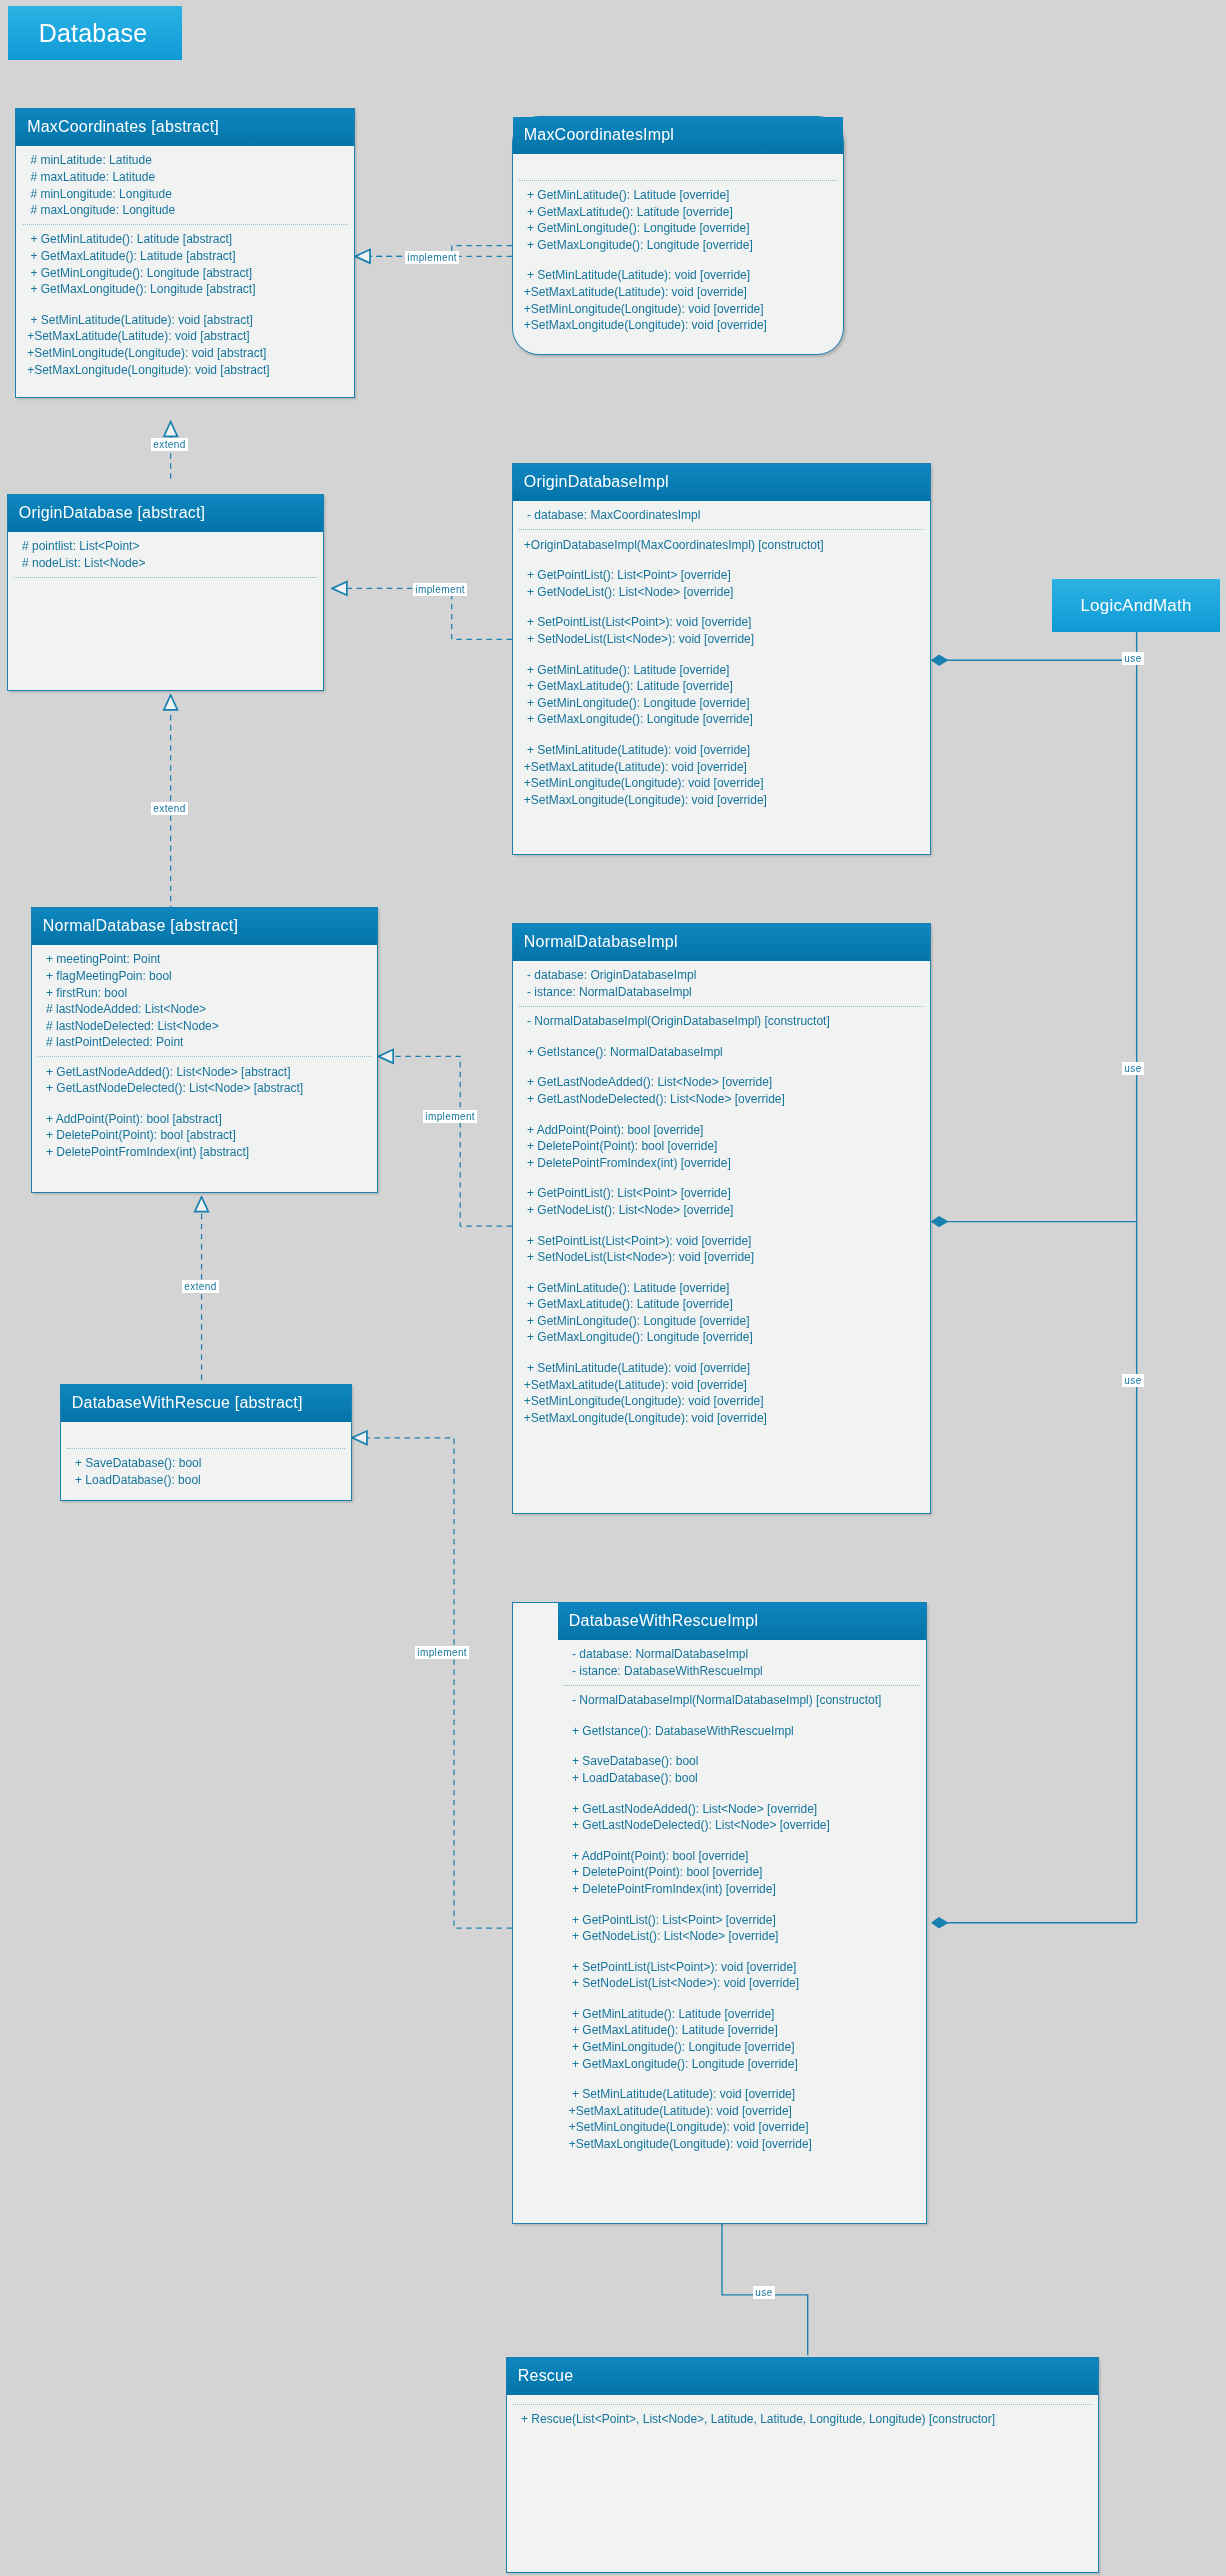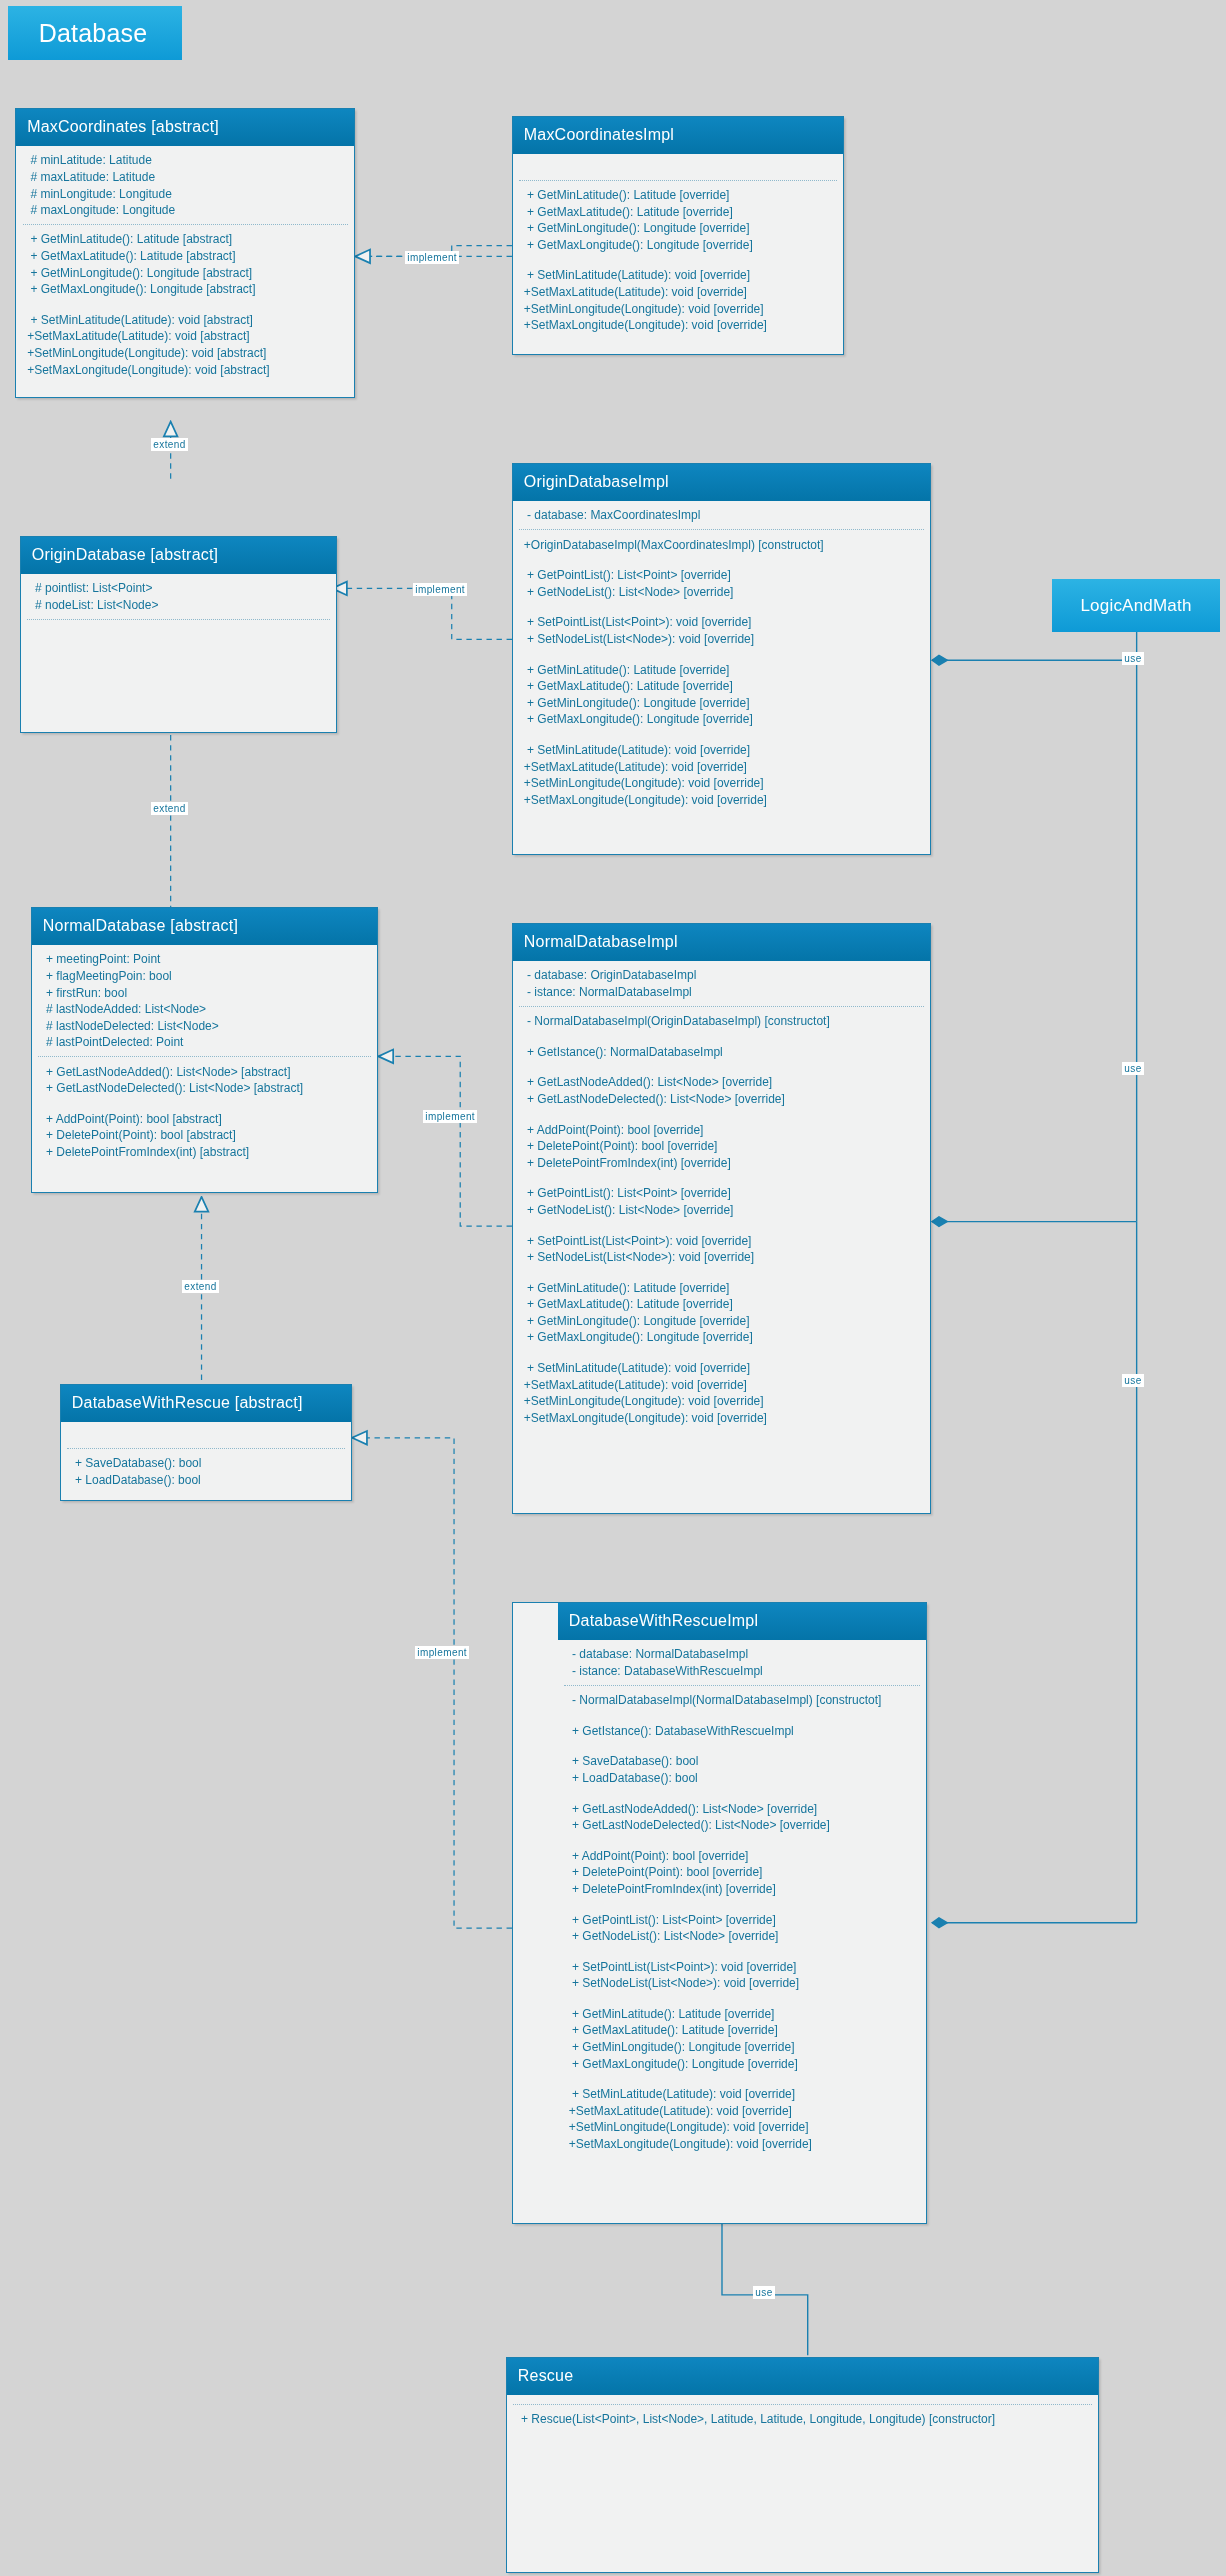--- a/index.html
+++ b/index.html
@@ -157,40 +157,40 @@
       <div class="row">+ GetMaxLongitude(): Longitude [abstract]</div>
       <div class="blank"></div>
       <div class="row">+ SetMinLatitude(Latitude): void [abstract]</div>
       <div class="row tight">+SetMaxLatitude(Latitude): void [abstract]</div>
       <div class="row tight">+SetMinLongitude(Longitude): void [abstract]</div>
       <div class="row tight">+SetMaxLongitude(Longitude): void [abstract]</div>
     </div>
   </div>
 </div>
 
-<div class="cls" style="left:512px;top:116px;width:332px;height:239px;">
+<div class="cls" style="left:512px;top:116px;width:332px;height:239px;border-radius:27px;">
   <div class="cls-header">MaxCoordinatesImpl</div>
   <div class="cls-body">
     <div class="sec" style="height:14px;"></div>
     <div class="div"></div>
     <div class="sec">
       <div class="row">+ GetMinLatitude(): Latitude [override]</div>
       <div class="row">+ GetMaxLatitude(): Latitude [override]</div>
       <div class="row">+ GetMinLongitude(): Longitude [override]</div>
       <div class="row">+ GetMaxLongitude(): Longitude [override]</div>
       <div class="blank"></div>
       <div class="row">+ SetMinLatitude(Latitude): void [override]</div>
       <div class="row tight">+SetMaxLatitude(Latitude): void [override]</div>
       <div class="row tight">+SetMinLongitude(Longitude): void [override]</div>
       <div class="row tight">+SetMaxLongitude(Longitude): void [override]</div>
     </div>
   </div>
 </div>
 
-<div class="cls" style="left:20px;top:494px;width:317px;height:197px;margin-top:42px;">
+<div class="cls" style="left:7px;top:494px;width:317px;height:197px;">
   <div class="cls-header">OriginDatabase [abstract]</div>
   <div class="cls-body">
     <div class="sec">
       <div class="row">#  pointlist: List&lt;Point&gt;</div>
       <div class="row"># nodeList: List&lt;Node&gt;</div>
     </div>
     <div class="div"></div>
   </div>
 </div>
 

